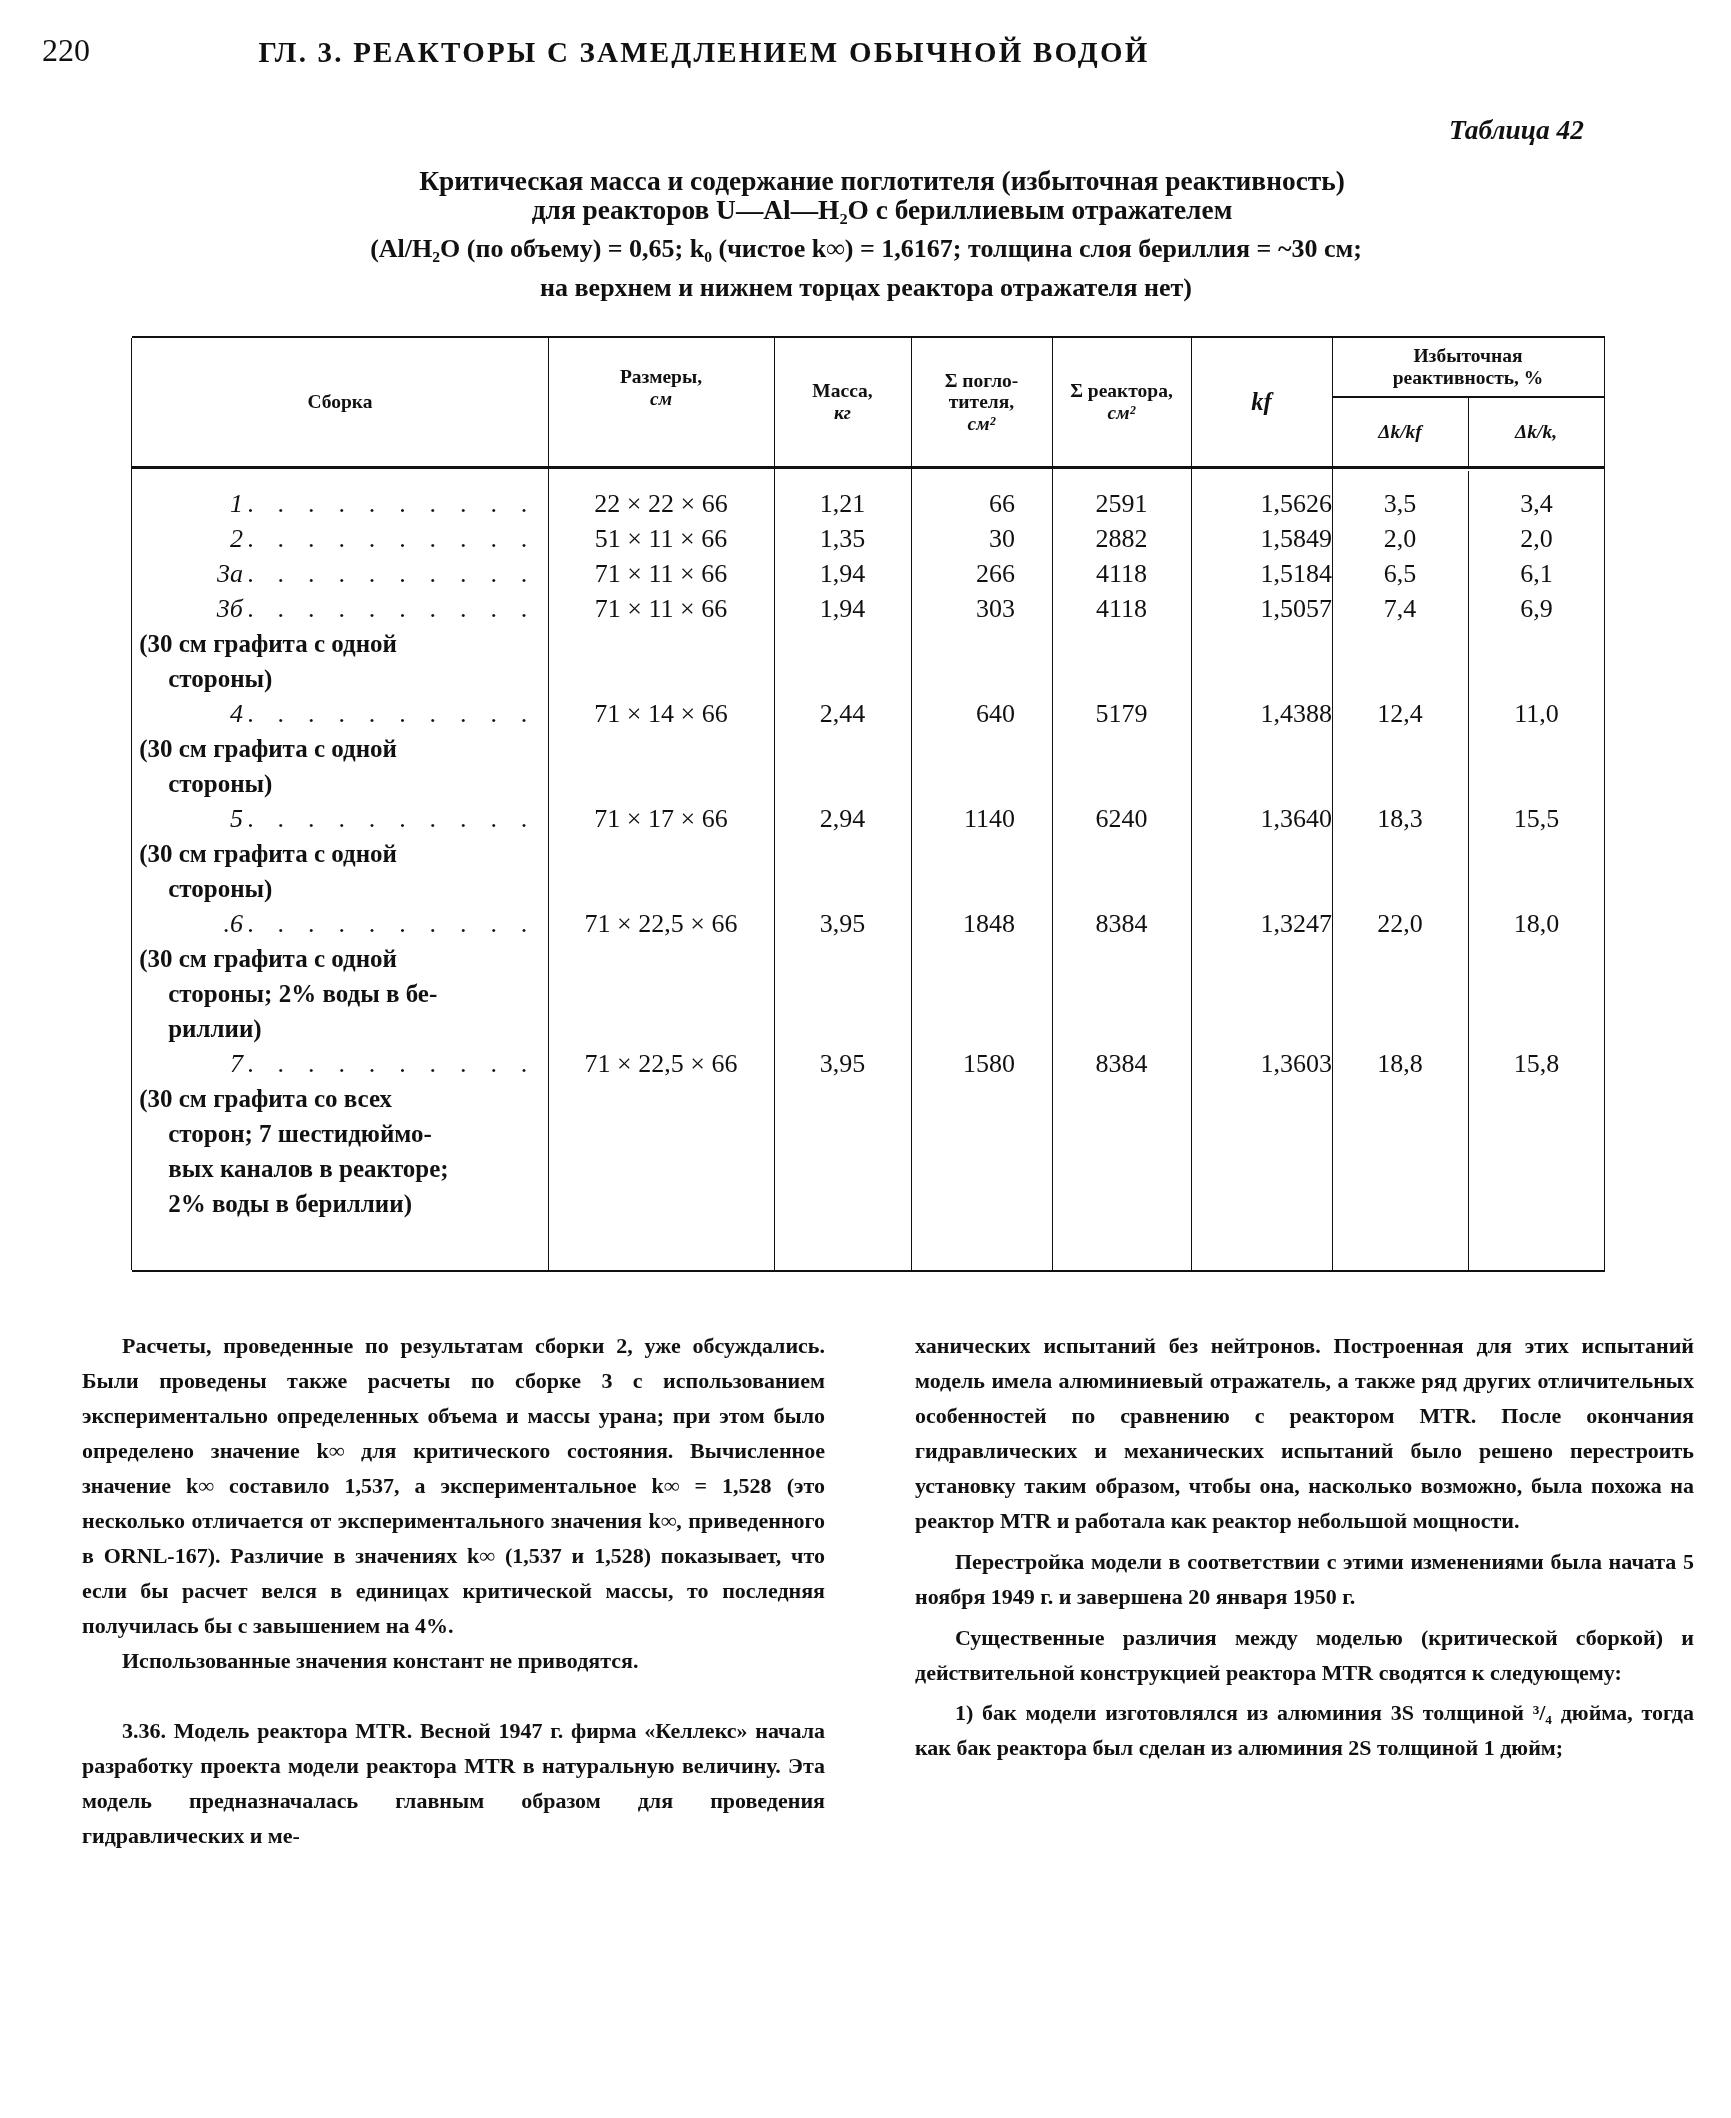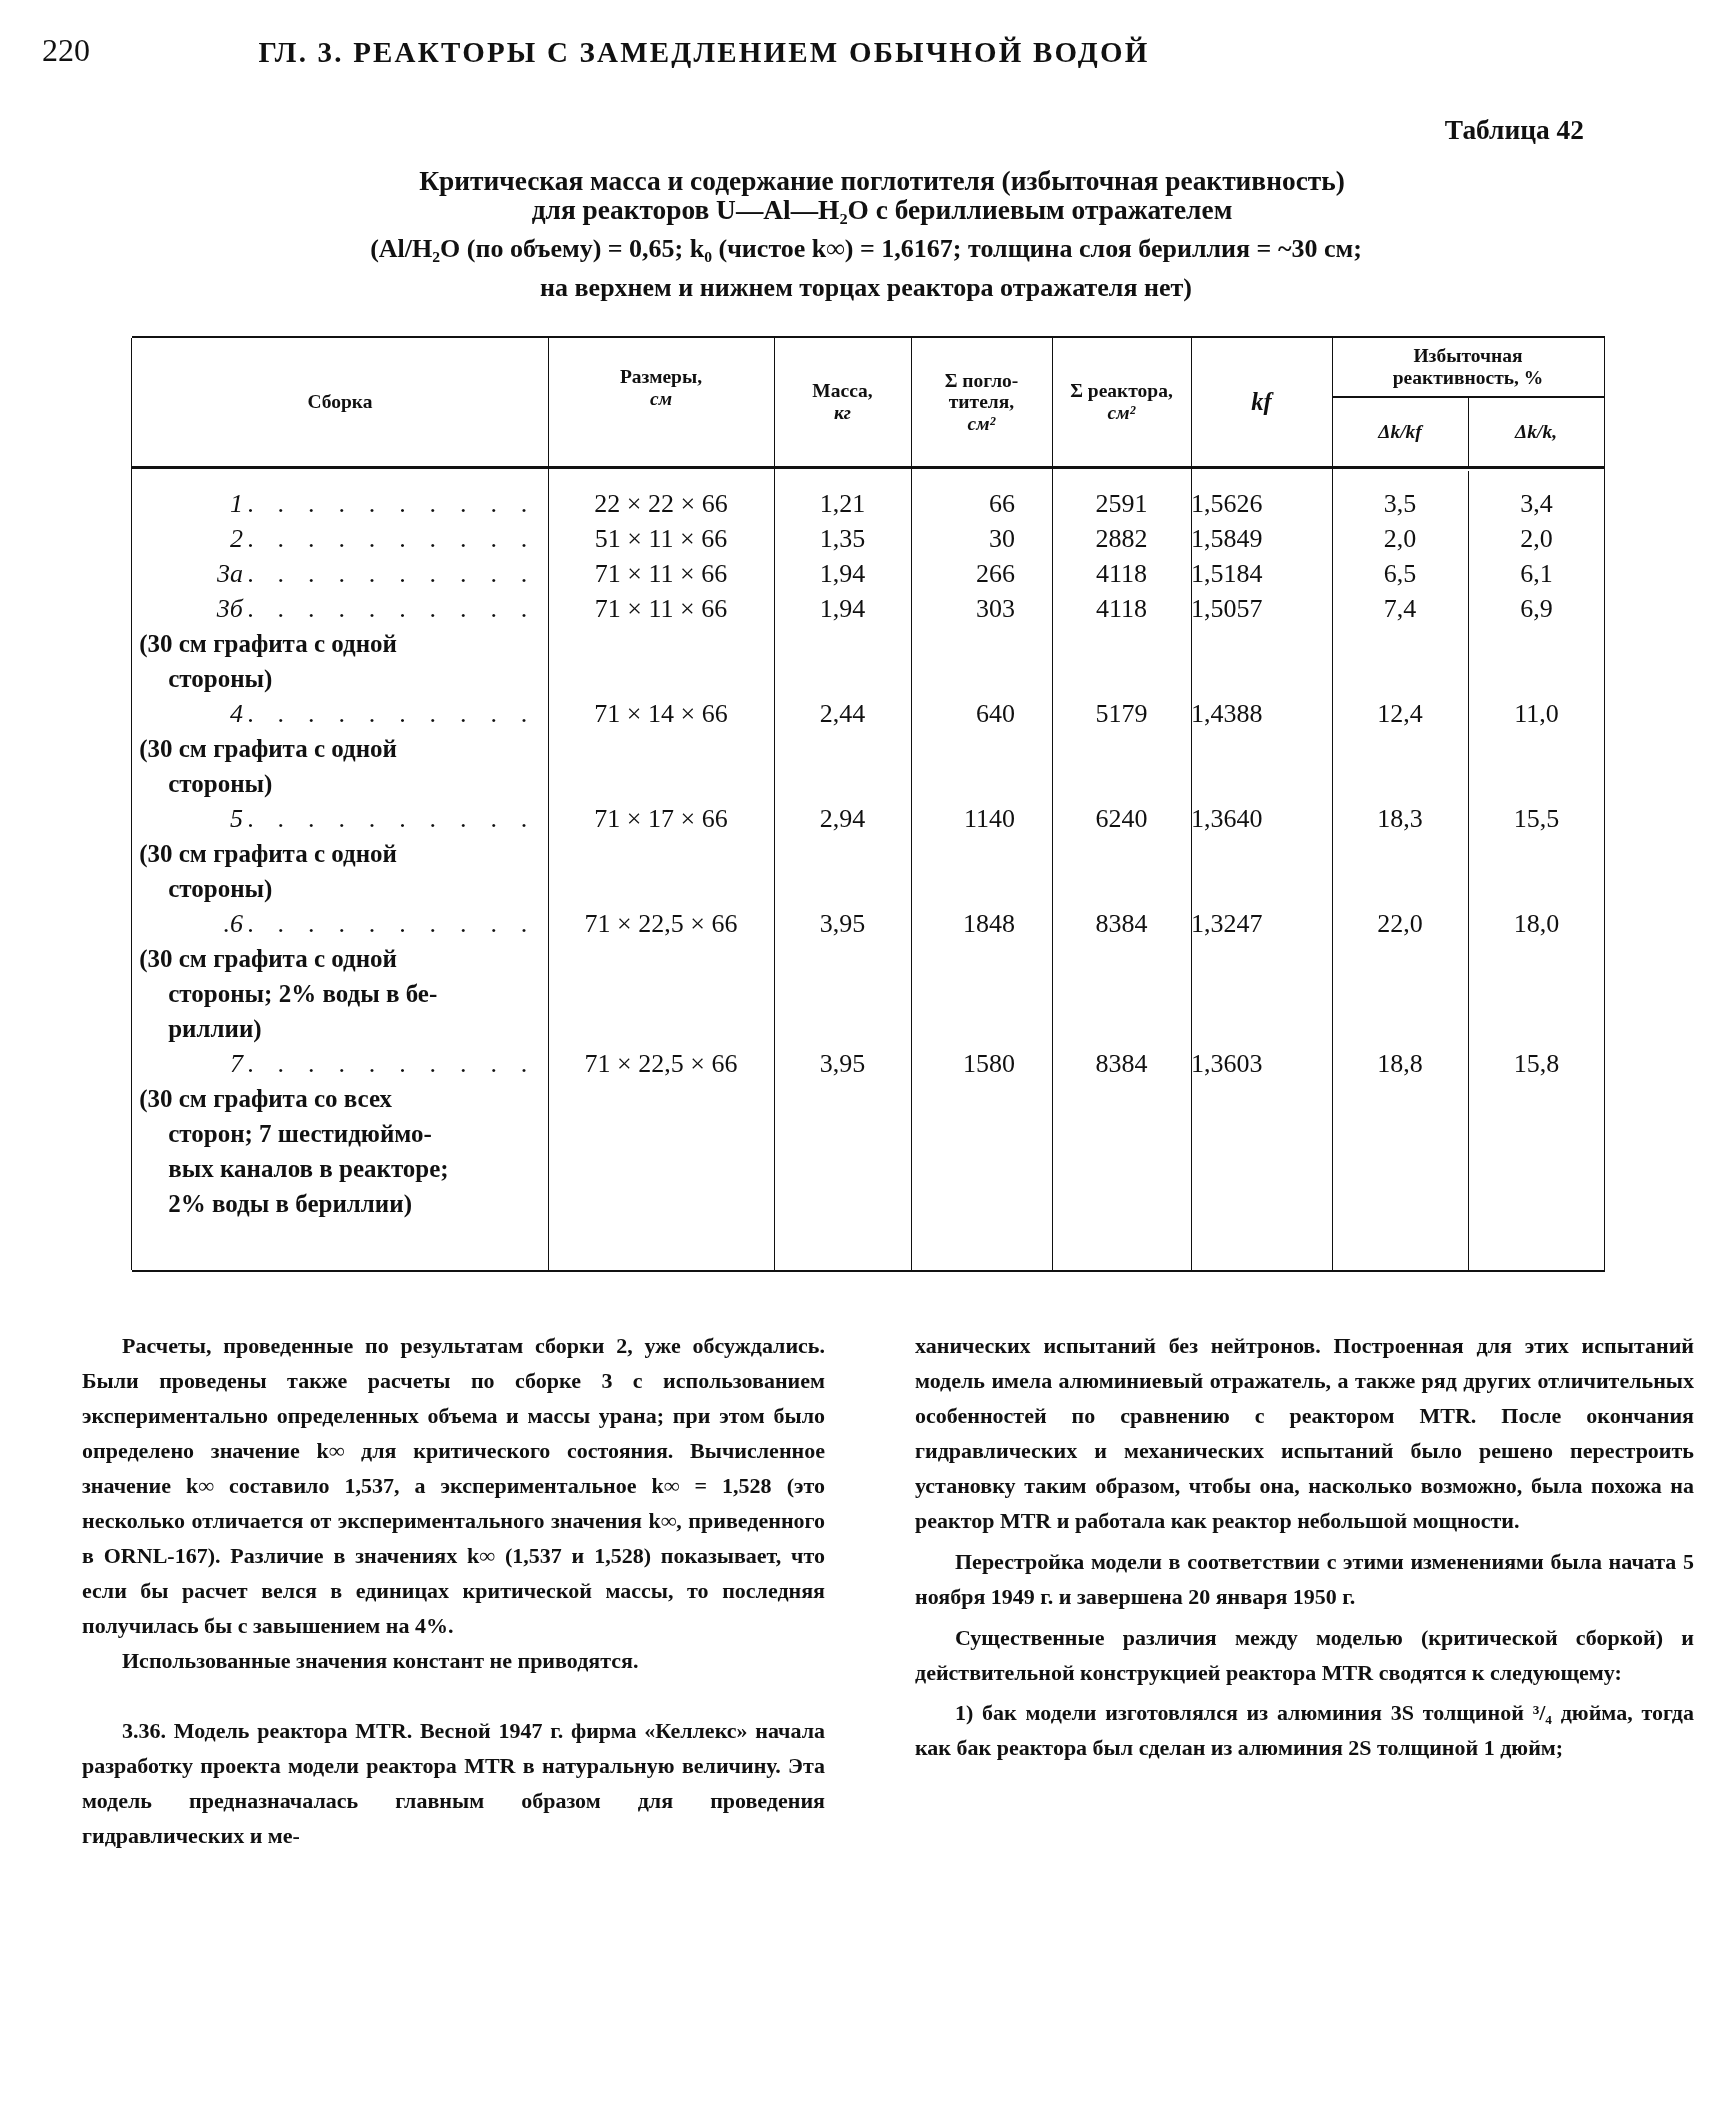--- a/index.html
+++ b/index.html
@@ -1,21 +1,21 @@
 <!DOCTYPE html>
 <html style="font-size:11.5px"><head>
 <meta charset="utf-8">
 <style>
   html,body{margin:0;padding:0;background:#fff;}
   body{width:1732px;height:2119px;position:relative;overflow:hidden;color:#111;
        font-family:"Liberation Serif","DejaVu Serif",serif;}
   .abs{position:absolute;}
   .pagenum{left:42px;top:32px;font-size:32px;}
   .runhead{left:0;width:1408px;top:36px;text-align:center;font-size:29px;font-weight:bold;letter-spacing:2.2px;}
-  .tablabel{right:148px;top:115px;font-size:27.4px;font-weight:bold;}
+  .tablabel{right:148px;top:115px;font-size:27.4px;font-style:italic;font-weight:bold;}
   .ttitle{left:16px;width:1732px;text-align:center;font-weight:bold;font-size:27.4px;line-height:29px;}
   .tsub{left:0;width:1732px;text-align:center;font-size:26px;line-height:39px;font-weight:bold;}
   .ttitle .l,.tsub .l{display:block;}
   
   .tbl{left:132px;top:336px;width:1473px;height:932px;border-top:2.9px solid #111;border-bottom:2.9px solid #111;}
   .vline{position:absolute;top:0;bottom:0;width:1.4px;background:#111;}
   .hrule{position:absolute;height:2.2px;background:#111;}
   .hcell{position:absolute;display:flex;align-items:center;justify-content:center;text-align:center;
          font-size:19.5px;font-weight:bold;line-height:21.6px;}
   .hcell i{font-style:italic;}
@@ -25,21 +25,21 @@
   .name-line{display:flex;justify-content:flex-end;padding-right:0;}
   .name-id{font-style:italic;}
   .dots{letter-spacing:8.7px;margin-left:4.3px;}
   .note{padding-left:7.2px;width:393px;text-align:justify;font-weight:bold;font-size:25px;line-height:35px;}
   .note .ind{padding-left:29px;display:block;}
   .c-size{left:416px;width:226px;text-align:center;}
   .c-mass{left:642px;width:137px;text-align:center;}
   .c-abs{left:779px;width:133px;text-align:right;}
   .c-abs span{padding-right:29px;}
   .c-react{left:920px;width:139px;text-align:center;}
-  .c-kf{left:1059px;width:141px;text-align:left;}
+  .c-kf{left:1059px;width:141px;text-align:right;}
   .c-dk1{left:1200px;width:136px;text-align:center;}
   .c-dk2{left:1336px;width:137px;text-align:center;}
   
   .col{position:absolute;top:1328px;font-size:22px;line-height:35px;text-align:justify;font-weight:bold;}
   .col-left{left:82px;width:743px;}
   .col-right{left:915px;width:779px;}
   .col p{margin:0;text-indent:40px;}
   .col p.gap{margin-top:35px;}
   .col p.gap-s{margin-top:5.8px;}
 </style>

